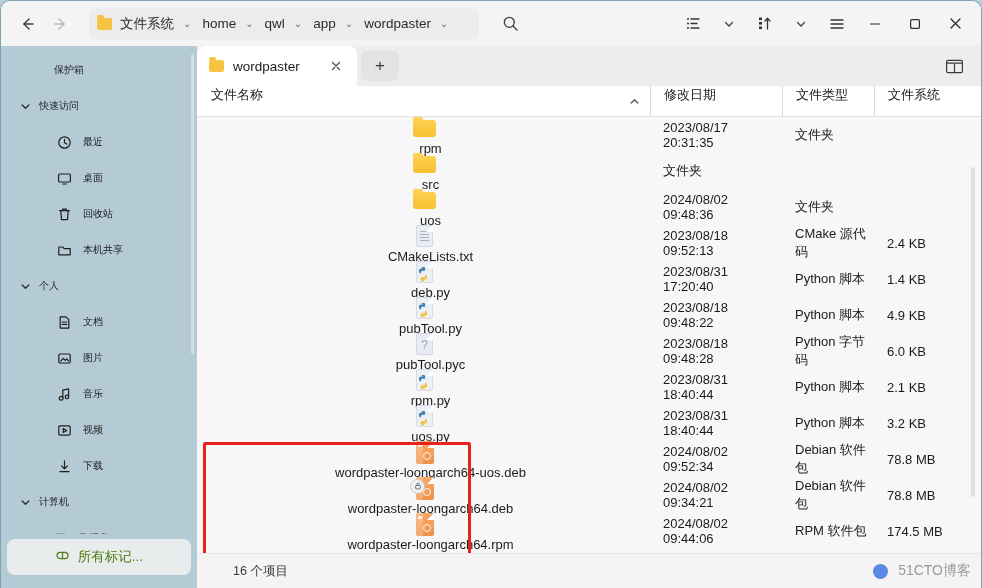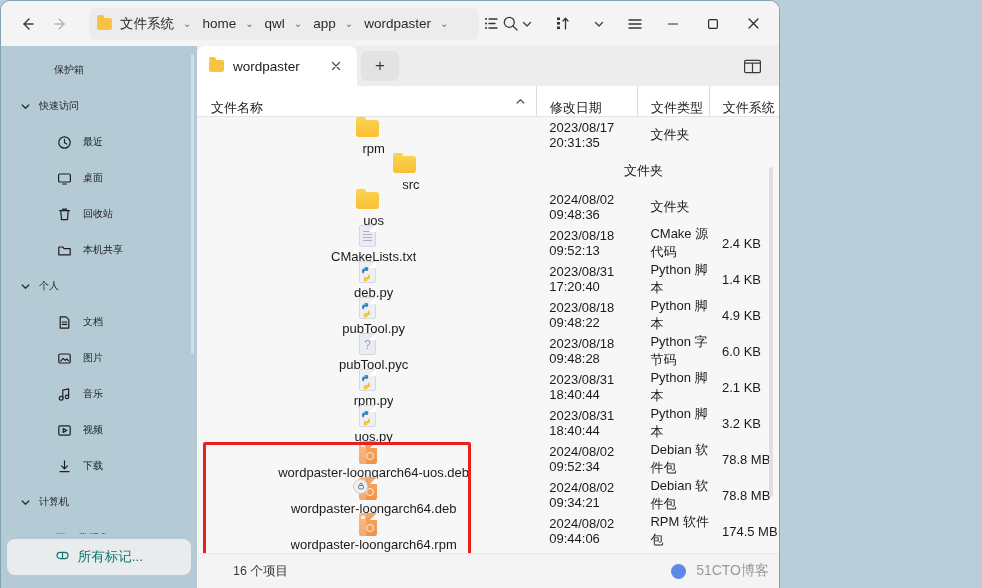--- a/index.html
+++ b/index.html
@@ -4,21 +4,21 @@
 <style>
   html, body {
     margin: 0; padding: 0;
     width: 982px; height: 588px;
     background: #b9ced8;
     font-family: "Liberation Sans", "DejaVu Sans", sans-serif;
     overflow: hidden;
   }
   .window {
     position: absolute; left: 0; top: 0;
-    width: 780px; height: 588px;
+    width: 982px; height: 588px;
     border-radius: 10px 10px 0 0;
     overflow: hidden;
     background: #f6f6f6;
     display: flex; flex-direction: column;
     box-sizing: border-box;
     border: 1px solid #7fa3b3;
     border-bottom: none;
   }
 
   
@@ -125,21 +125,21 @@
   }
   .side-label { white-space: nowrap; }
   .side-footer {
     flex: 0 0 46px; display: flex; align-items: center; justify-content: center;
     padding: 0 6px 8px 6px;
   }
   .footer-pill {
     width: 100%; height: 36px; border-radius: 8px;
     background: #e8eced;
     display: flex; align-items: center; justify-content: center;
-    font-size: 13.5px; color: #0f766e; cursor: pointer;
+    font-size: 13.5px; color: #4d7c0f; cursor: pointer;
     gap: 8px;
   }
   .side-sb {
     position: absolute; right: 3px; top: 8px;
     width: 3px; height: 300px; border-radius: 2px;
     background: #cfe0e8;
   }
 
   
   .content {
@@ -195,21 +195,21 @@
   
   .colheader {
     height: 31px; flex: 0 0 31px;
     background: #fff;
     border-bottom: 1px solid #e3e3e3;
     display: flex; align-items: center;
     font-size: 13px; color: #1c1c1c;
     box-sizing: border-box;
   }
   .ch {
-    height: 31px; display: flex; align-items: flex-end;
+    height: 31px; display: flex; align-items: flex-start;
     box-sizing: border-box; cursor: pointer; position: relative;
   }
   .ch.name  { width: 453px; padding-left: 14px; }
   .ch.date  { width: 132px; padding-left: 13px; border-left: 1px solid #dcdcdc;}
   .ch.type  { width: 92px;  padding-left: 13px; border-left: 1px solid #dcdcdc;}
   .ch.size  { width: 90px;  padding-left: 13px; border-left: 1px solid #dcdcdc;}
   .sort-arrow {
     position: absolute; right: 10px; top: 0; height: 31px;
     display: flex; align-items: center; color: #555; font-size: 10px;
   }

